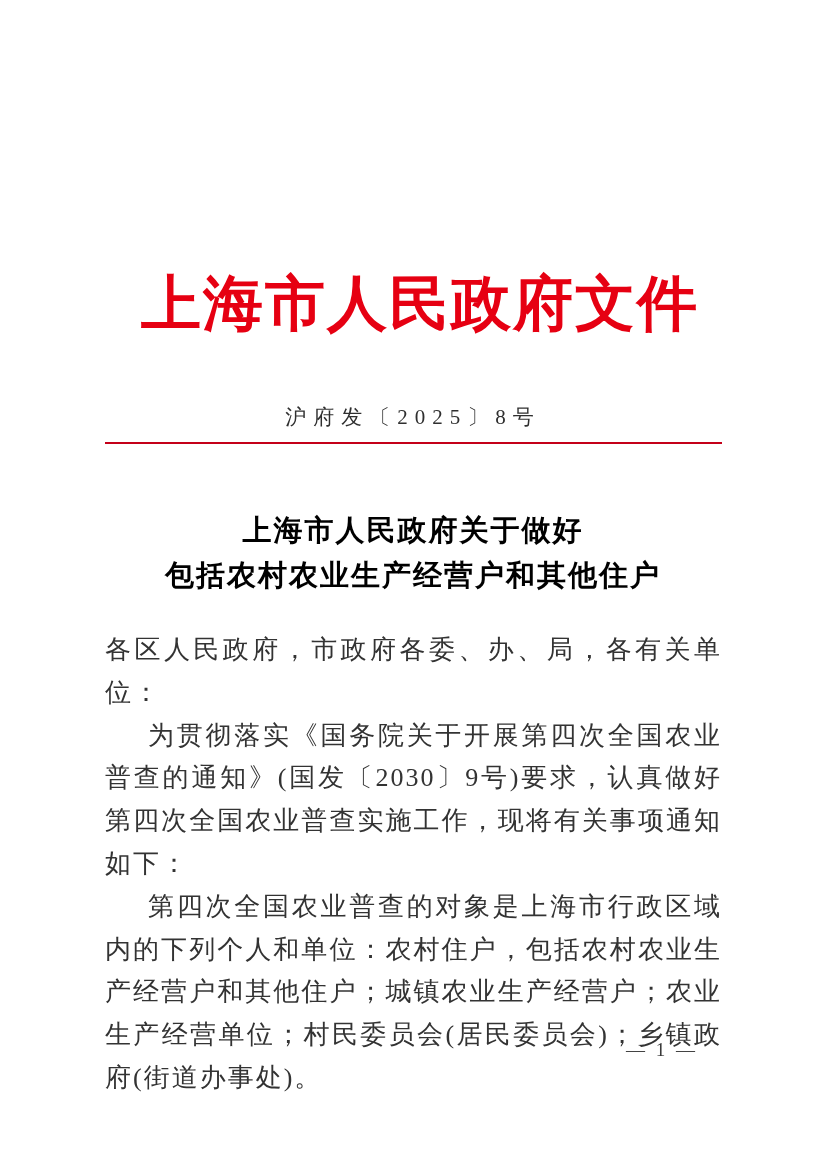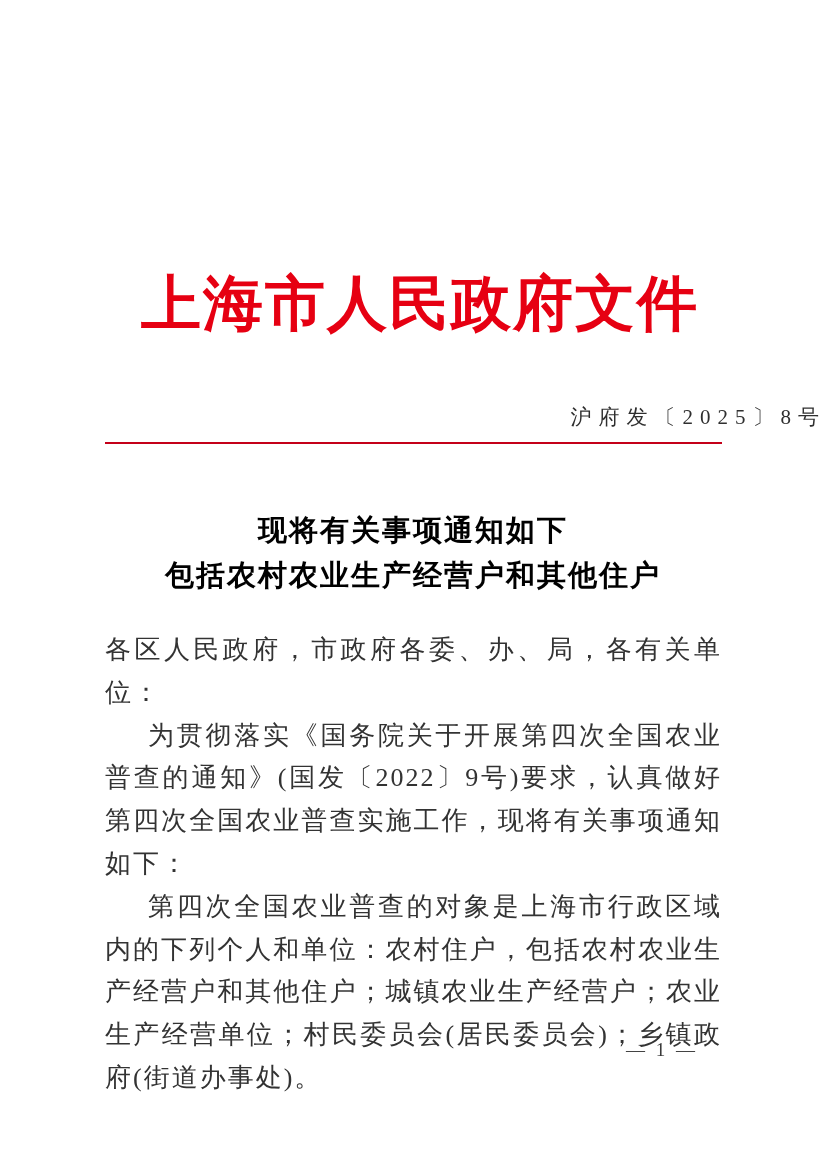--- a/index.html
+++ b/index.html
@@ -27,21 +27,21 @@
     font-weight: 900;
     letter-spacing: 2px;
     color: #e60012;
     white-space: nowrap;
   }
   .doc-number {
     position: absolute;
     top: 403px;
     left: 0;
     width: 100%;
-    text-align: right;
+    text-align: center;
     font-size: 21px;
     letter-spacing: 7px;
     color: #2f2f2f;
     white-space: nowrap;
   }
   .red-rule {
     position: absolute;
     top: 442px;
     left: 105px;
     width: 617px;
@@ -100,25 +100,25 @@
 
 <div class="page">
 
   <div class="banner">上海市人民政府文件</div>
 
   <div class="doc-number">沪府发〔2025〕8号</div>
 
   <div class="red-rule"></div>
 
   <div class="doc-title">
-    <div>现将有关事项通知如下</div>
+    <div>上海市人民政府关于做好</div>
     <div>包括农村农业生产经营户和其他住户</div>
   </div>
 
   <div class="body-text">
     <p>各区人民政府，市政府各委、办、局，各有关单位：</p>
-    <p class="indent">为贯彻落实《国务院关于开展第四次全国农业普查的通知》(国发〔2022〕9号)要求，认真做好第四次全国农业普查实施工作，现将有关事项通知如下：</p>
+    <p class="indent">为贯彻落实《国务院关于开展第四次全国农业普查的通知》(国发〔2030〕9号)要求，认真做好第四次全国农业普查实施工作，现将有关事项通知如下：</p>
     <p class="indent">第四次全国农业普查的对象是上海市行政区域内的下列个人和单位：农村住户，包括农村农业生产经营户和其他住户；城镇农业生产经营户；农业生产经营单位；村民委员会(居民委员会)；乡镇政府(街道办事处)。</p>
   </div>
 
   <div class="page-number">— 1 —</div>
 
 </div>
 
 </body></html>

